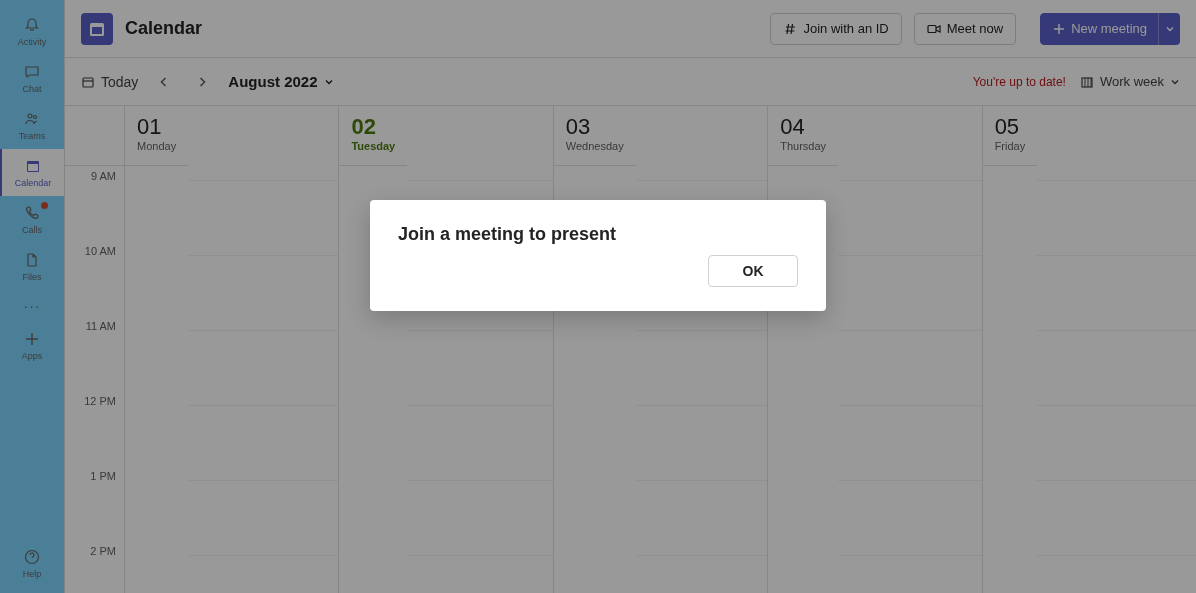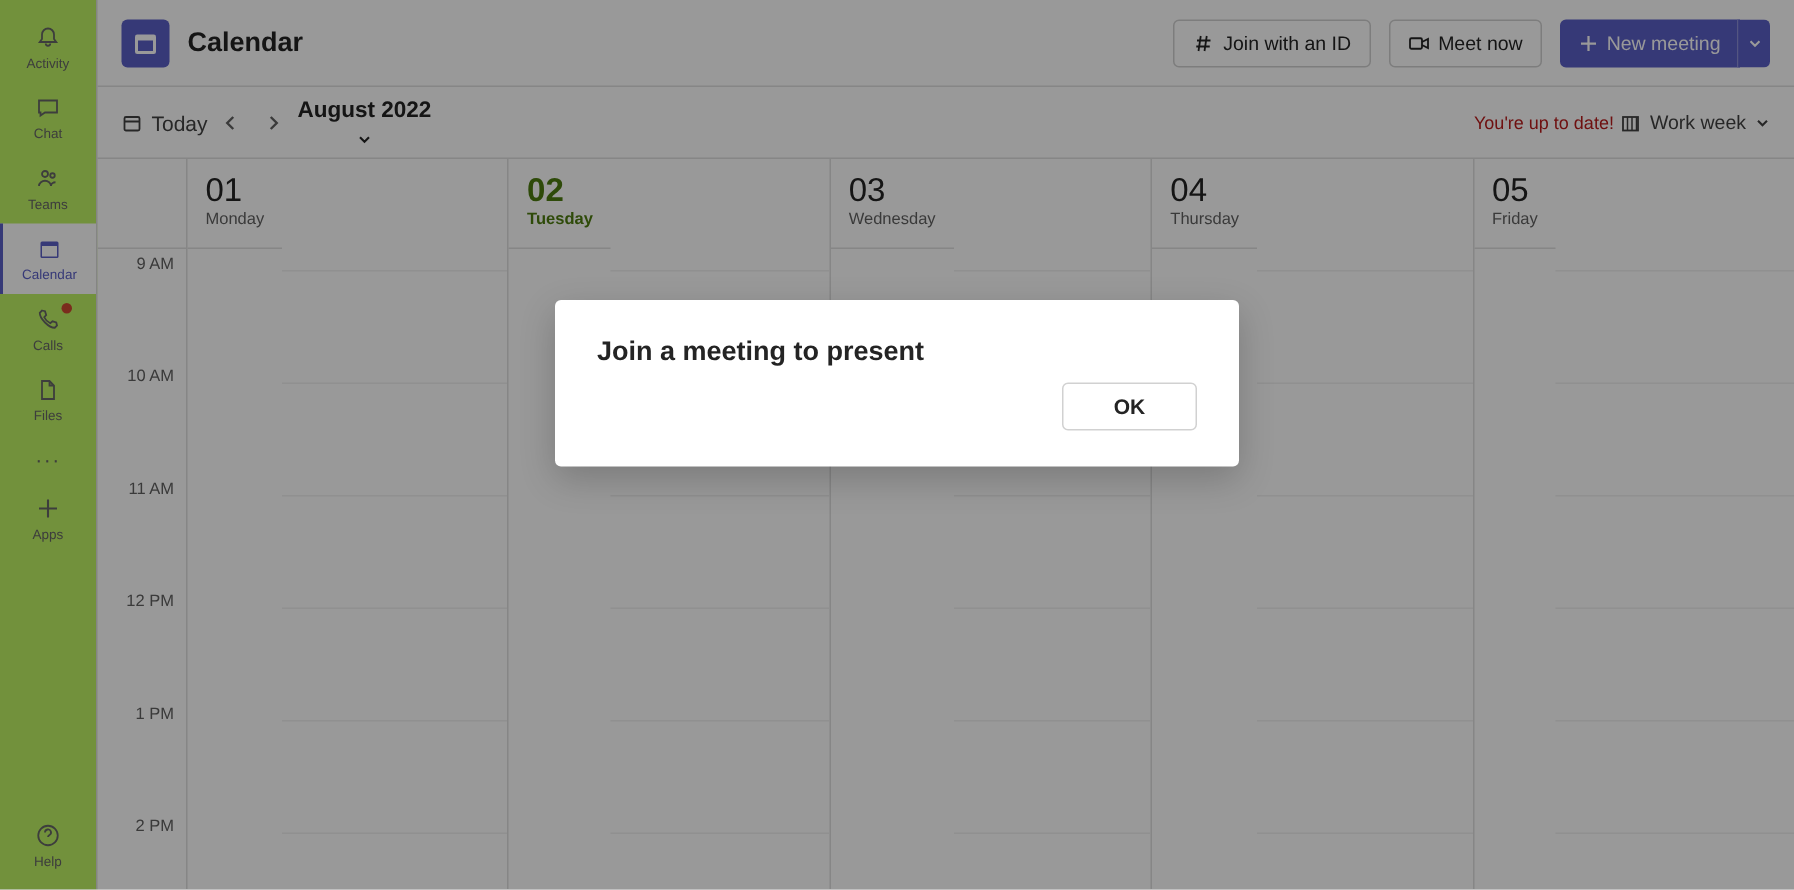--- a/index.html
+++ b/index.html
@@ -1,43 +1,43 @@
 <!DOCTYPE html>
 <html><head>
   <meta charset="utf-8">
   <style>
     * { margin: 0; padding: 0; box-sizing: border-box; font-family: 'Segoe UI', -apple-system, sans-serif; }
     body { width: 1196px; height: 593px; overflow: hidden; background: #f5f5f5; position: relative; }
 
     .app { display: flex; width: 100%; height: 100%; }
 
     
-    .sidebar { width: 65px; background: #bef264; display: flex; flex-direction: column; align-items: center; padding-top: 8px; border-right: 1px solid #ddd; }
+    .sidebar { width: 65px; background: #7dd3fc; display: flex; flex-direction: column; align-items: center; padding-top: 8px; border-right: 1px solid #ddd; }
     .sidebar-item { width: 100%; display: flex; flex-direction: column; align-items: center; justify-content: center; padding: 8px 0; cursor: pointer; color: #666; font-size: 9px; position: relative; }
     .sidebar-item.active { background: #fff; color: #5b5fc7; border-left: 2px solid #5b5fc7; }
     .sidebar-icon { width: 18px; height: 18px; margin-bottom: 3px; display: flex; align-items: center; justify-content: center; }
     .sidebar-spacer { flex: 1; }
     .badge { position: absolute; top: 6px; right: 16px; width: 7px; height: 7px; background: #cc4a31; border-radius: 50%; }
 
     
     .main { flex: 1; display: flex; flex-direction: column; background: #fff; }
 
     
     .header { height: 58px; display: flex; align-items: center; padding: 0 16px; border-bottom: 1px solid #e0e0e0; gap: 12px; }
     .app-icon { width: 32px; height: 32px; background: #5b5fc7; border-radius: 4px; display: flex; align-items: center; justify-content: center; }
     .app-title { font-size: 18px; font-weight: 700; color: #242424; flex: 1; }
     .header-btn { height: 32px; padding: 0 12px; border: 1px solid #d1d1d1; background: #fff; border-radius: 4px; display: flex; align-items: center; gap: 6px; font-size: 13px; color: #242424; cursor: pointer; }
-    .header-btn.primary { background: #5b5fc7; color: #fff; border-color: #5b5fc7; }
+    .header-btn.primary { background: #5b5fc7; color: #fff; border-color: #5b5fc7; margin-left: 12px; }
     .dropdown-caret { margin-left: -2px; width: 22px; display:flex; align-items:center; justify-content:center; border-left: 1px solid rgba(255,255,255,0.3); height:32px; background:#5b5fc7; border-radius:0 4px 4px 0; color:#fff; cursor:pointer; }
 
     
-    .toolbar { height: 48px; display: flex; align-items: center; padding: 0 16px; gap: 4px; border-bottom: 1px solid #e0e0e0; }
+    .toolbar { height: 48px; display: flex; align-items: center; padding: 0 16px; gap: 14px; border-bottom: 1px solid #e0e0e0; }
     .today-btn { display: flex; align-items: center; gap: 6px; font-size: 14px; color: #424242; cursor: pointer; }
     .nav-arrow { width: 24px; height: 24px; display: flex; align-items: center; justify-content: center; cursor: pointer; color: #616161; }
-    .month-label { font-size: 15px; font-weight: 700; color: #242424; display: flex; align-items: center; gap: 6px; cursor: pointer; flex-direction: column; }
+    .month-label { font-size: 15px; font-weight: 700; color: #242424; display: flex; align-items: center; gap: 6px; cursor: pointer; }
     .toolbar-spacer { flex: 1; }
     .status-text { font-size: 12px; color: #b91c1c; }
     .view-selector { display: flex; align-items: center; gap: 6px; font-size: 13px; color: #424242; cursor: pointer; }
 
     
     .calendar { flex: 1; display: flex; overflow: hidden; }
     .time-col { width: 60px; border-right: 1px solid #e0e0e0; }
     .time-col .day-header-spacer { height: 60px; border-bottom: 1px solid #e0e0e0; }
     .time-slot { height: 75px; font-size: 11px; color: #616161; text-align: right; padding: 4px 8px 0 0; }
     .days { flex: 1; display: flex; }

